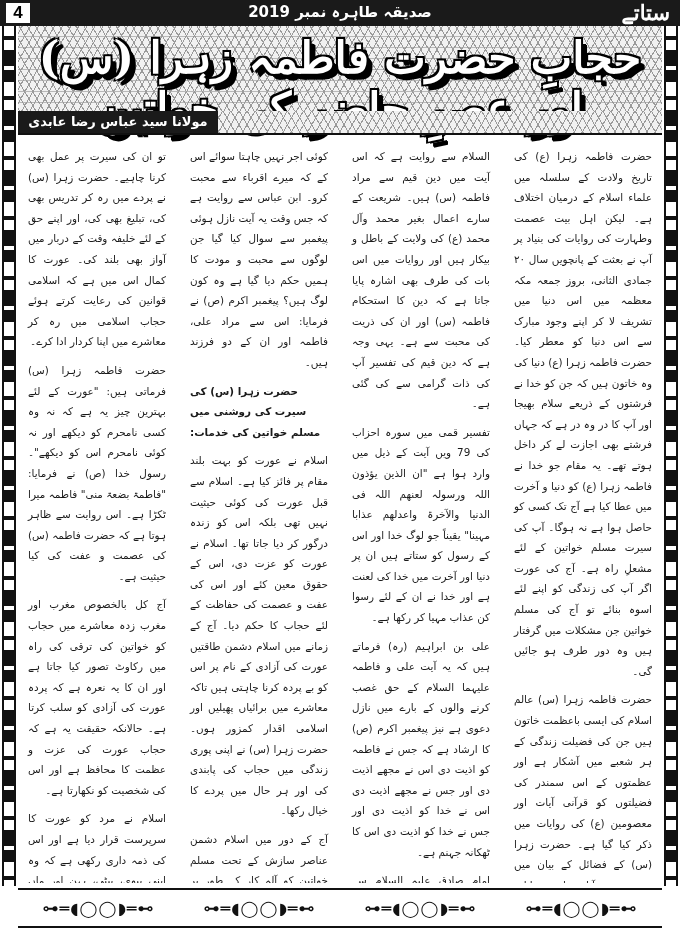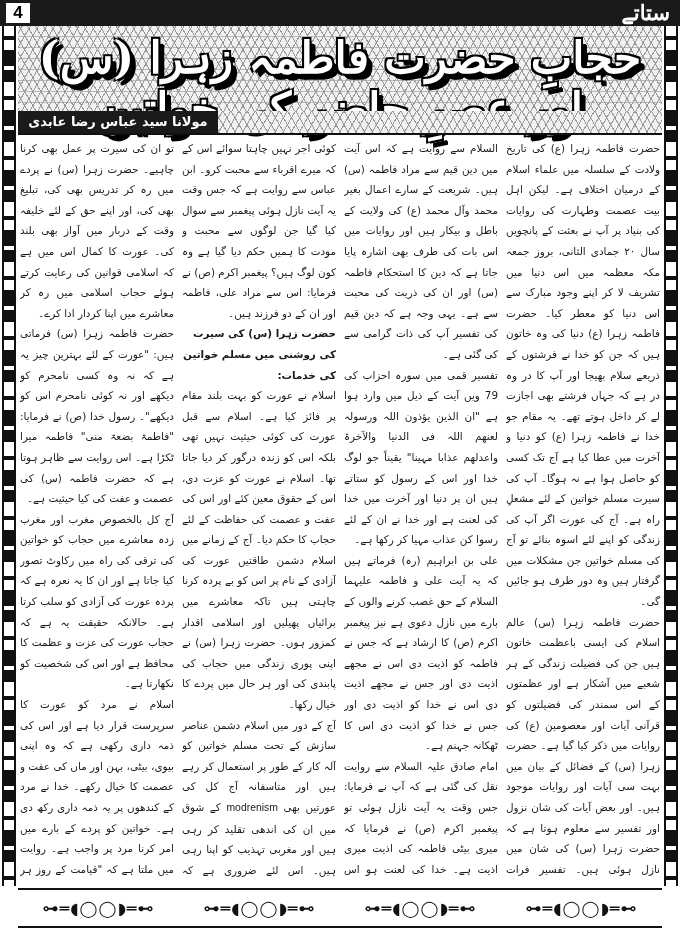--- a/index.html
+++ b/index.html
@@ -22,31 +22,32 @@
       repeating-linear-gradient(0deg,transparent 0 10px,#b8b8b8 10px 11px);}
   .title{position:absolute;left:0;right:0;top:6px;text-align:center;direction:rtl;
     font:bold 44px "DejaVu Serif",serif;color:#fff;
     text-shadow:-2px -2px 0 #000,2px -2px 0 #000,-2px 2px 0 #000,2px 2px 0 #000,5px 5px 0 #000,6px 6px 0 #000;}
   .authorbar{position:absolute;left:18px;top:111px;width:644px;height:22px;background:#f1f1f1;
     background-image:repeating-linear-gradient(60deg,transparent 0 6px,#9a9a9a 6px 7px),repeating-linear-gradient(-60deg,transparent 0 6px,#9a9a9a 6px 7px);}
   .author{position:absolute;left:0;top:0;height:22px;width:200px;background:#1a1a1a;color:#fff;font:bold 13px "DejaVu Sans",sans-serif;direction:rtl;text-align:center;line-height:22px;}
   .rule{position:absolute;left:18px;top:133px;width:644px;height:2px;background:#111;}
   .columns{position:absolute;left:20px;top:138px;width:640px;height:745px;display:flex;flex-direction:row-reverse;gap:8px;}
   .col{flex:1;direction:rtl;text-align:justify;font:10.4px/20.6px "DejaVu Sans",sans-serif;color:#1a1a1a;overflow:hidden;}
-  .col p{margin:0;}
-  .col .sub{text-align:right;font-weight:bold;}
+  .col p{margin:8px;}
+  .col .sub{text-align:left;font-weight:bold;}
   .col .en{font-family:"Liberation Sans",sans-serif;font-weight:normal;direction:ltr;unicode-bidi:embed;}
   .footer{position:absolute;left:18px;top:888px;width:644px;height:36px;display:flex;justify-content:space-around;align-items:center;border-top:2px solid #111;border-bottom:2px solid #111;}
   .orn{font:bold 16px "DejaVu Sans",sans-serif;letter-spacing:1px;color:#111;}
 </style>
 </head>
 <body>
 
 <div class="topbar">
   <div class="pageno">4</div>
+  <div class="issue">صدیقہ طاہرہ نمبر 2019</div>
   <div class="section">ستاتے</div>
 </div>
 
 <div class="border-l"></div>
 <div class="border-r"></div>
 
 <div class="banner">
   <div class="title">حجابِ حضرت فاطمہ زہرا (س) اور عصرِ حاضر کی خواتین</div>
 </div>
 

